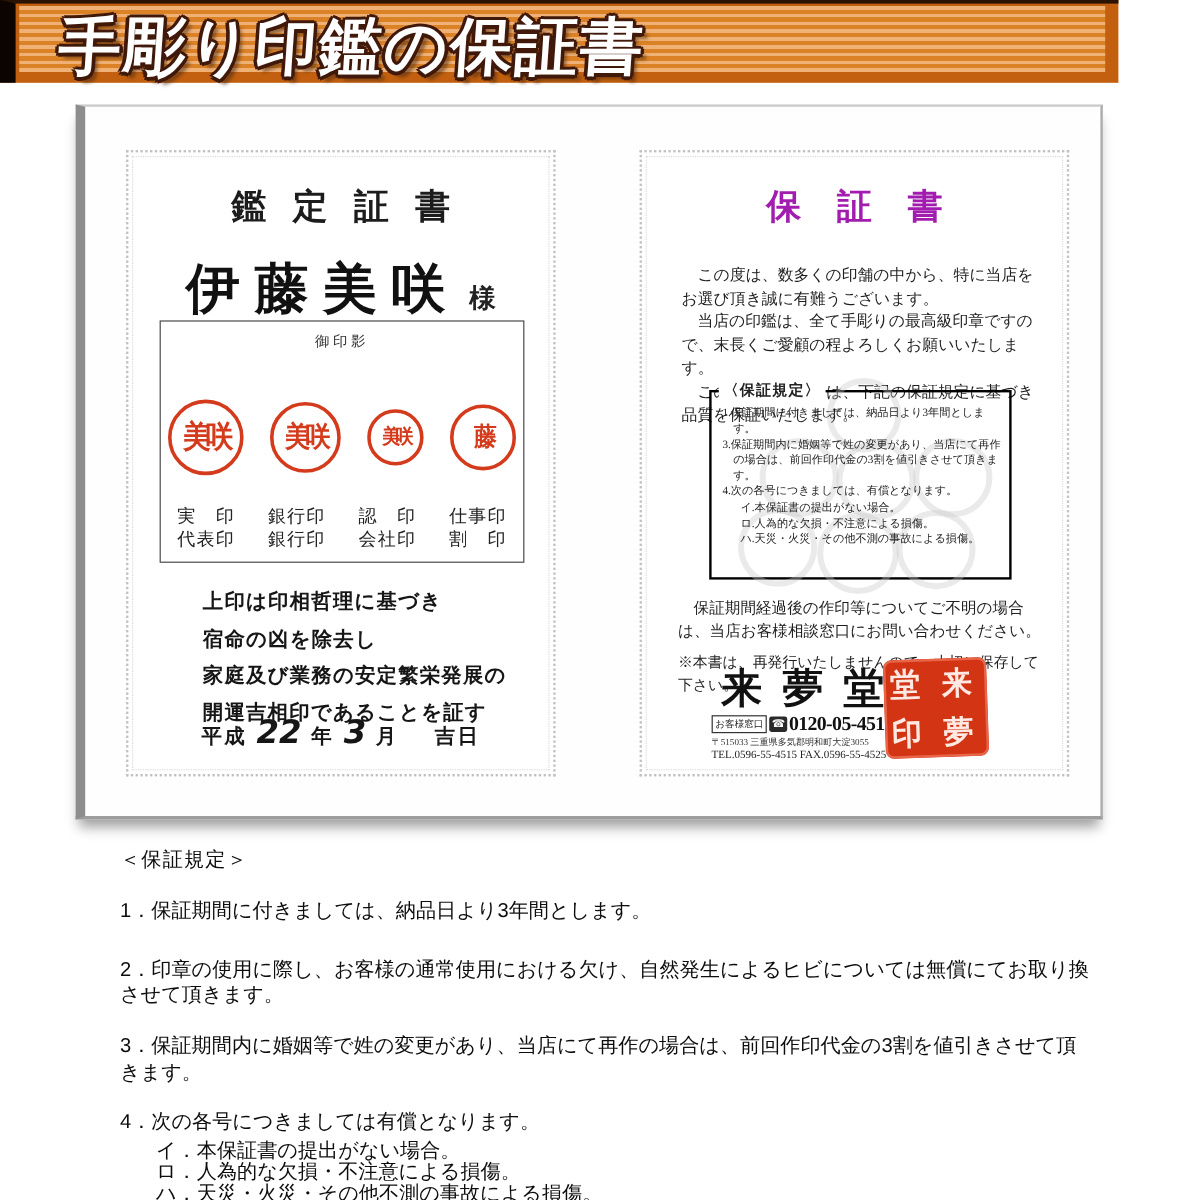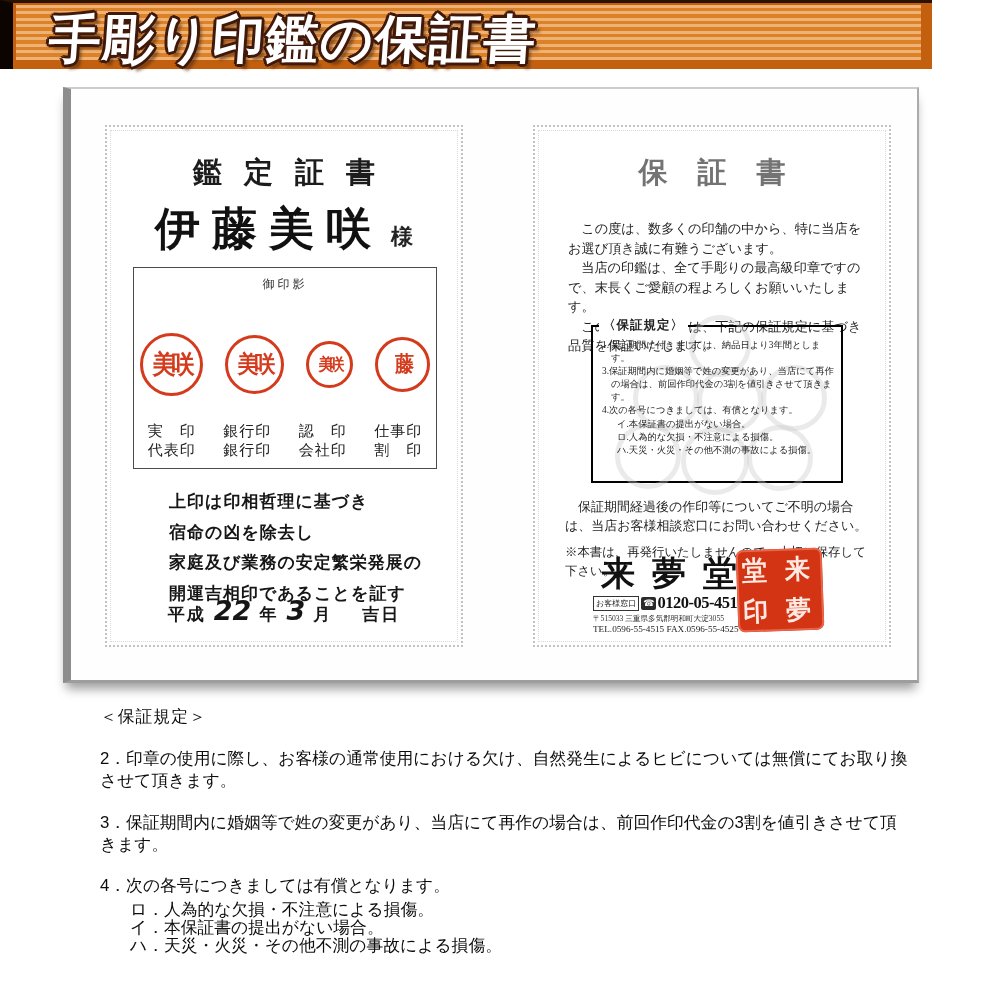--- a/index.html
+++ b/index.html
@@ -52,21 +52,21 @@
   .cert::after{
     content:"";position:absolute;inset:3px;border:1px dotted #dadada;pointer-events:none;
   }
   .cert-serif{font-family:"Liberation Serif","DejaVu Serif",serif;}
 
   .cert1{left:34px;}
   .cert2{left:462px;}
 
   .c1-title{top:26px;left:0;width:100%;text-align:center;
     font-size:29px;font-weight:600;letter-spacing:22px;text-indent:22px;color:#1c1c1c;}
-  .c1-name-row{top:72px;left:0;width:100%;text-align:center;white-space:nowrap;}
+  .c1-name-row{top:84px;left:0;width:100%;text-align:center;white-space:nowrap;}
   .c1-name{font-size:45px;font-weight:700;letter-spacing:12px;color:#111;}
   .c1-honorific{font-size:22px;font-weight:600;margin-left:4px;color:#222;}
 
   .imprint-box{left:26px;top:140px;width:304px;height:202px;border:1px solid #4a4a4a;box-sizing:border-box;}
   .imprint-label{position:absolute;top:8px;left:0;width:100%;text-align:center;
     font-size:12px;letter-spacing:3px;color:#333;}
   .seal-row{position:absolute;top:44px;left:6px;right:6px;height:104px;
     display:flex;justify-content:space-between;align-items:center;}
   .seal{border-radius:50%;border:3px solid #d43b1d;color:#d43b1d;
     display:flex;align-items:center;justify-content:center;
@@ -83,21 +83,21 @@
 
   .c1-statements{left:62px;top:360px;font-size:17px;line-height:30.5px;
     font-weight:600;color:#161616;letter-spacing:1px;}
   .c1-date{left:0;top:468px;width:100%;text-align:center;white-space:nowrap;color:#161616;}
   .c1-date .era,.c1-date .unit,.c1-date .day{font-size:17px;font-weight:600;letter-spacing:2px;}
   .c1-date .hand{font-size:27px;font-weight:700;font-style:italic;
     font-family:"DejaVu Sans","Liberation Sans",sans-serif;margin:0 4px;}
   .c1-date .day{margin-left:26px;}
 
   .c2-title{top:26px;left:0;width:100%;text-align:center;
-    font-size:29px;font-weight:600;letter-spacing:30px;text-indent:30px;color:#737373;}
+    font-size:29px;font-weight:600;letter-spacing:30px;text-indent:30px;color:#a21caf;}
   .c2-paragraphs{left:33px;top:92px;width:294px;font-size:13.2px;line-height:19.5px;color:#1f1f1f;}
   .c2-paragraphs p{margin:0;text-indent:1em;}
 
   .prov-box{left:56px;top:198px;width:252px;height:158px;border:2px solid #000000;box-sizing:border-box;}
   .prov-label{position:absolute;top:-10px;left:6px;background:#fff;padding:0 4px;
     font-size:12.5px;font-weight:700;color:#222;letter-spacing:1px;}
   .prov-lines{position:absolute;inset:0;padding:12px 7px 4px 9px;box-sizing:border-box;
     font-size:9.3px;line-height:13.1px;color:#222;}
   .pline{padding-left:9px;text-indent:-9px;}
   .psub{padding-left:15px;}
@@ -255,19 +255,20 @@
       <div class="ch">堂</div>
       <div class="ch">来</div>
       <div class="ch">印</div>
       <div class="ch">夢</div>
     </div>
   </div>
 </div>
 
 <div class="abs provisions">
   <p class="heading">＜保証規定＞</p>
+  <p class="item1">1．保証期間に付きましては、納品日より3年間とします。</p>
   <p class="item2">2．印章の使用に際し、お客様の通常使用における欠け、自然発生によるヒビについては無償にてお取り換させて頂きます。</p>
   <p class="item3">3．保証期間内に婚姻等で姓の変更があり、当店にて再作の場合は、前回作印代金の3割を値引きさせて頂きます。</p>
   <p class="item4">4．次の各号につきましては有償となります。</p>
+  <p class="subitem">イ．本保証書の提出がない場合。</p>
   <p class="subitem">ロ．人為的な欠損・不注意による損傷。</p>
-  <p class="subitem">イ．本保証書の提出がない場合。</p>
   <p class="subitem">ハ．天災・火災・その他不測の事故による損傷。</p>
 </div>
 
 </body></html>

